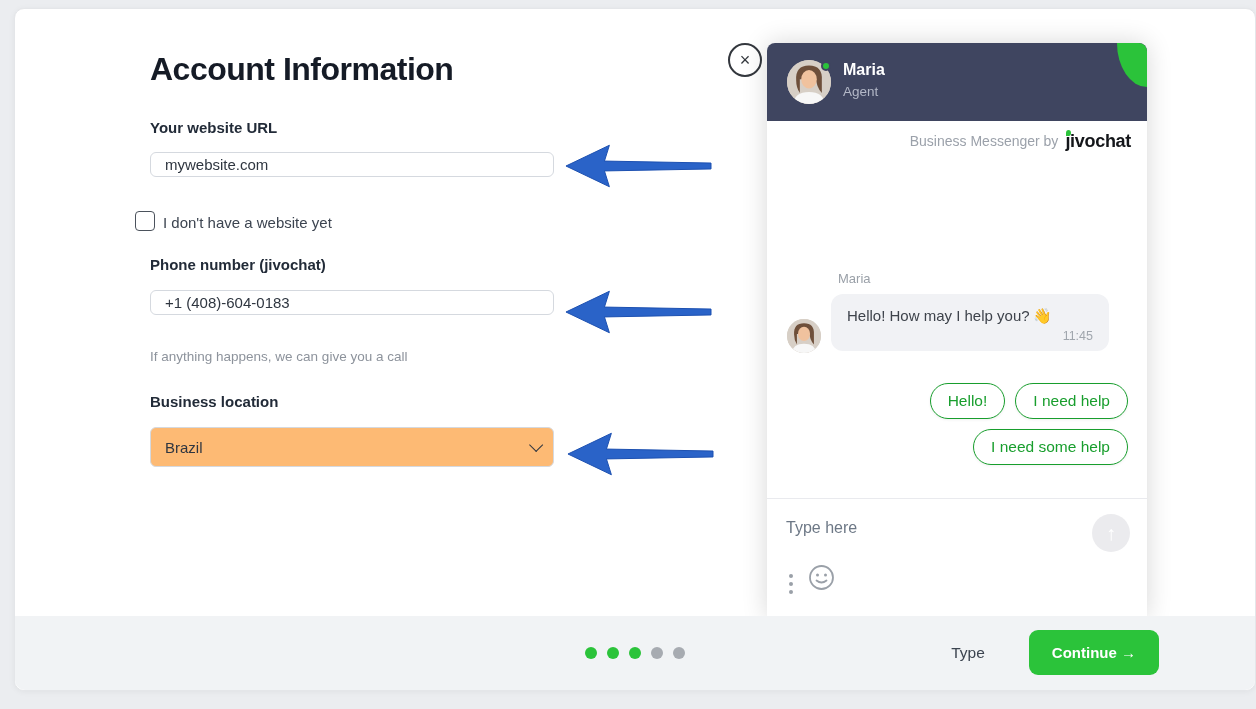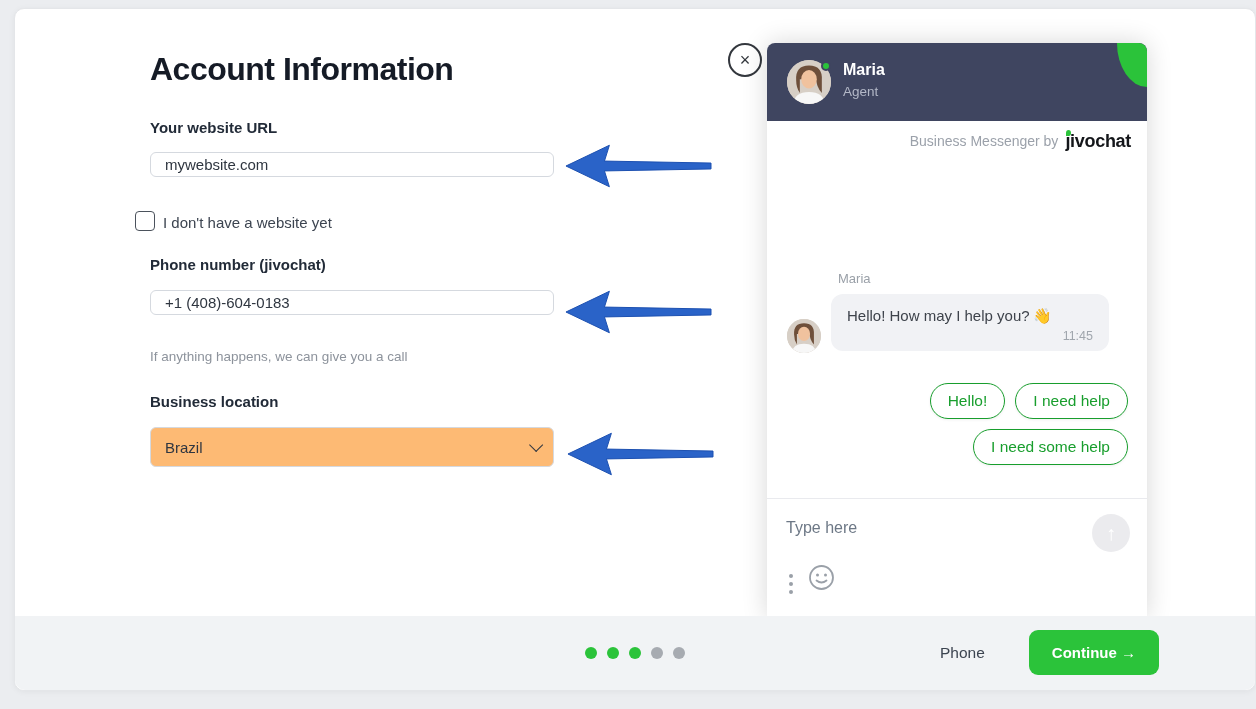--- a/index.html
+++ b/index.html
@@ -208,18 +208,18 @@
 
   <div class="footer">
     <div class="progress-dots">
         <i class="on"></i>
         <i class="on"></i>
         <i class="on"></i>
         <i></i>
         <i></i>
       </div>
     <div class="footer-actions">
-      <button class="back-btn">Phone</button>
+      <button class="back-btn">Type</button>
       <button class="continue-btn">Continue →</button>
     </div>
   </div>
 
 </div>
 
 </body></html>

